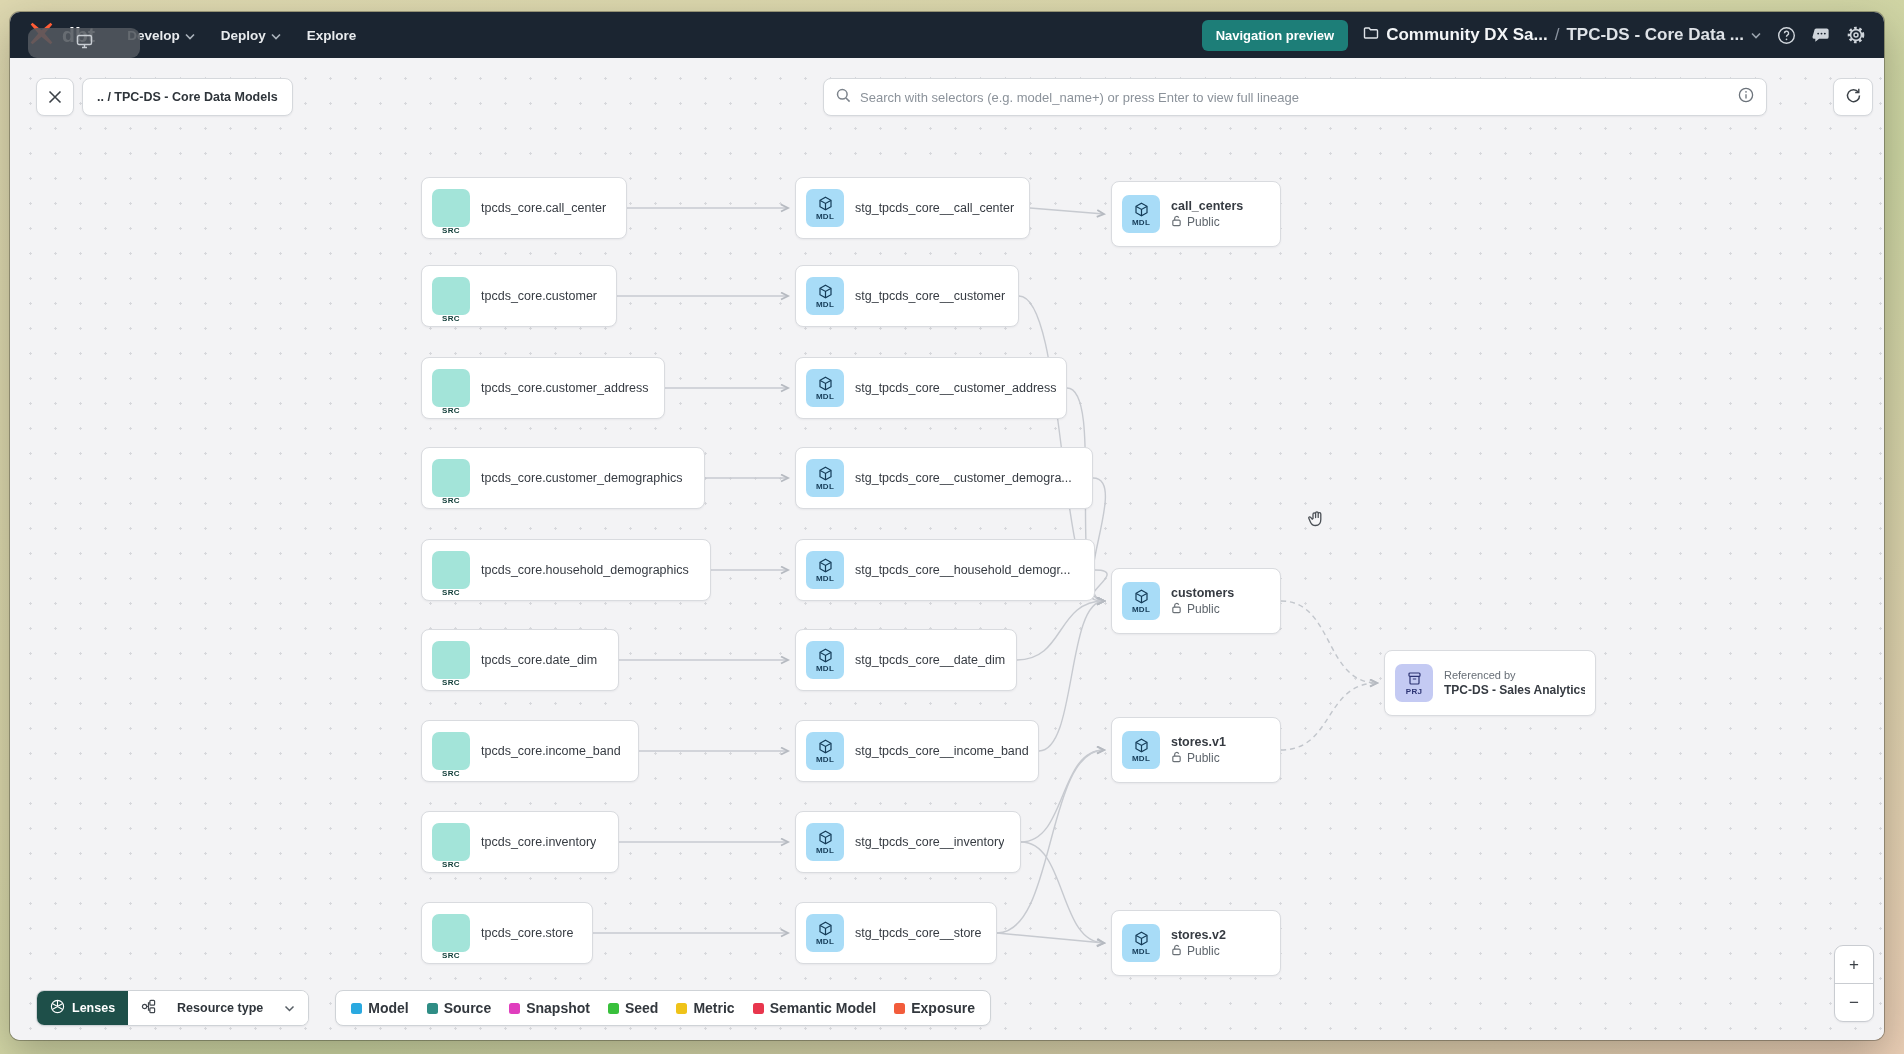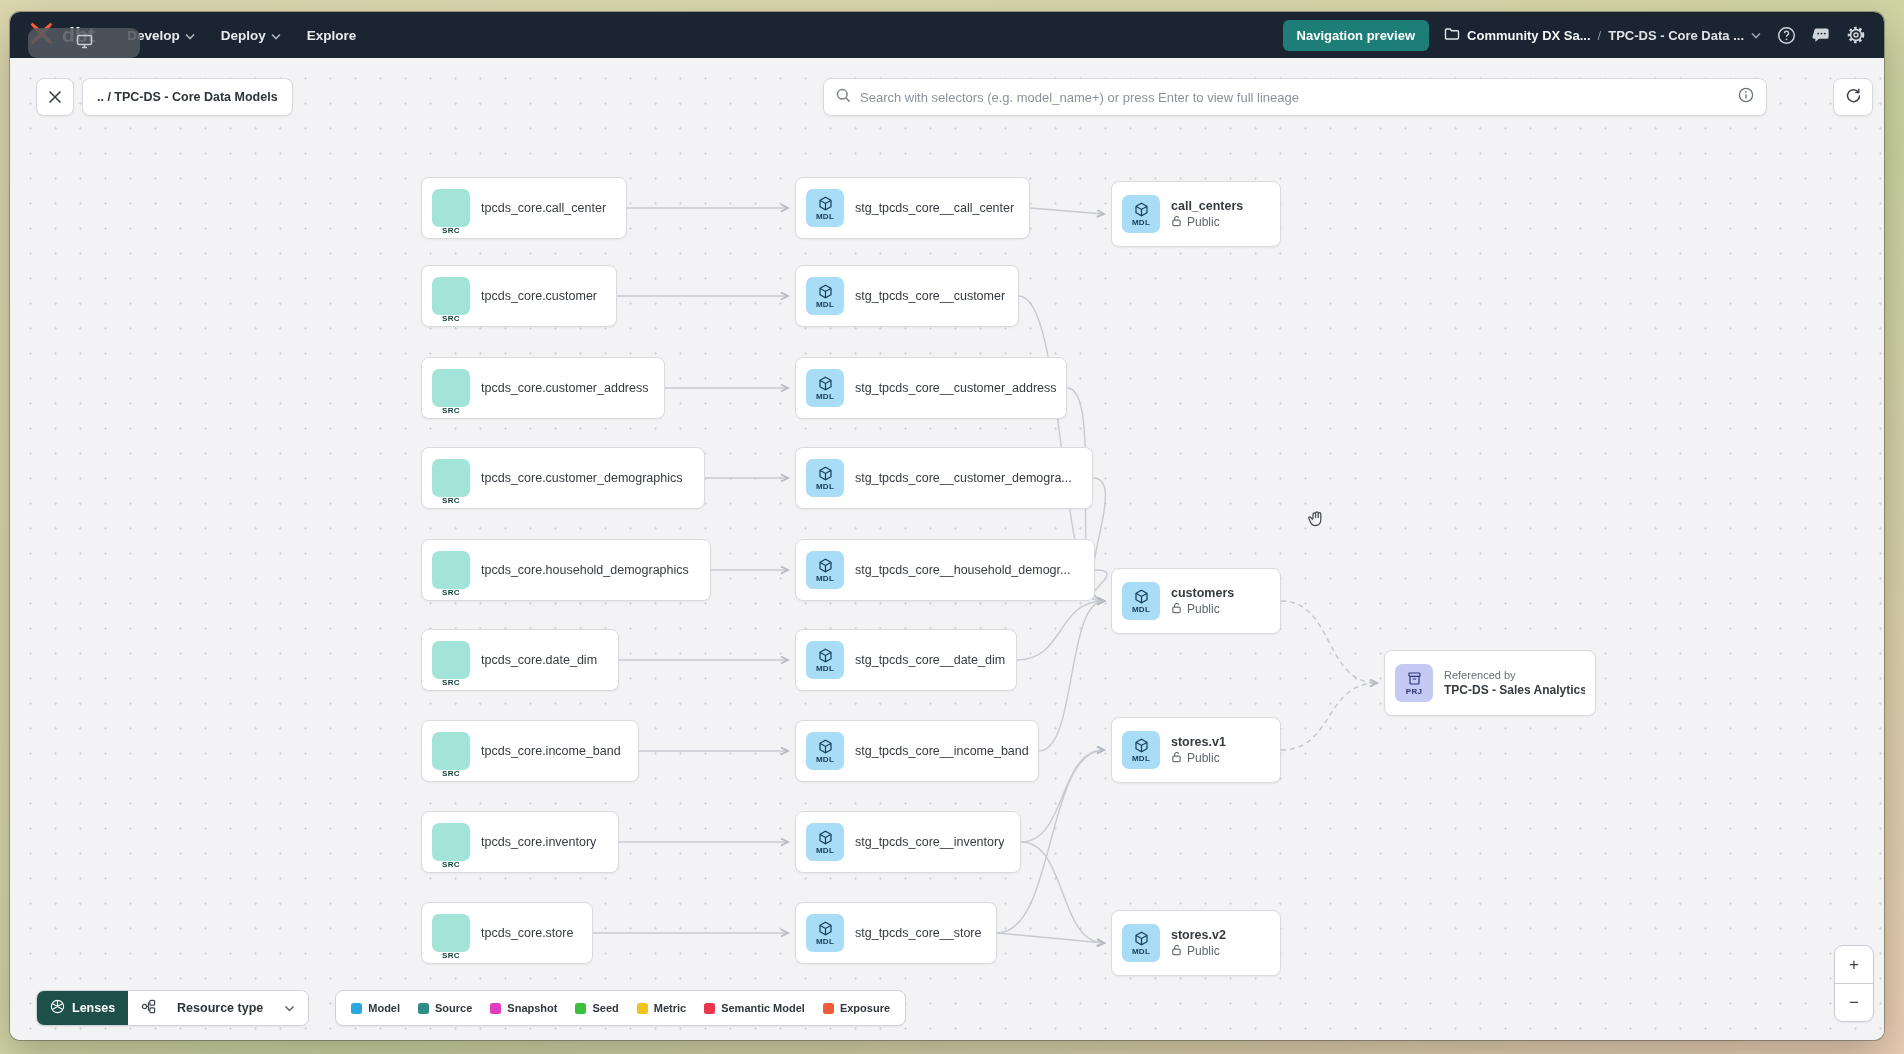--- a/index.html
+++ b/index.html
@@ -20,21 +20,21 @@
     padding:0 18px; color:#eef1f4; }
   .nav-left { display:flex; align-items:center; gap:26px; }
   .logo { display:flex; align-items:center; gap:7px; margin-right:6px; }
   .logo-text { font-size:21px; font-weight:700; color:#fff; letter-spacing:.2px; }
   .nav-item { display:flex; align-items:center; gap:5px; font-size:13.5px; font-weight:700;
     color:#e8ebee; cursor:pointer; }
   .nav-item svg { margin-top:2px; }
   .nav-right { margin-left:auto; display:flex; align-items:center; gap:15px; }
   .preview-btn { background:#1d7e78; color:#fff; font-size:13px; font-weight:700;
     padding:8px 14px; border-radius:6px; border:none; cursor:pointer;margin-left:12px; }
-  .crumb { display:flex; align-items:center; gap:7px; font-size:13px; }
+  .crumb { display:flex; align-items:center; gap:7px; font-size:17px; }
   .crumb .proj { font-weight:700; color:#f3f5f7; }
   .crumb .sep { color:#8b94a0; font-weight:400; }
   .crumb .page { font-weight:600; color:#dfe3e8; }
   .nav-icon { width:20px; height:20px; display:flex; align-items:center; justify-content:center;
     color:#cfd5db; cursor:pointer; }
 
   
   .canvas { position:relative; width:1874px; height:982px;
     background-color:#f3f3f5;
     background-image:radial-gradient(circle,#d7d8dc 1.1px,transparent 1.4px);
@@ -81,21 +81,21 @@
     display:flex; align-items:flex-end; gap:26px;margin-top:45px; }
   .lens-group { display:flex; border:1px solid #cfd3d7; border-radius:8px; overflow:hidden;
     background:#fff; box-shadow:0 1px 2px rgba(16,24,40,.06); height:36px; }
   .lenses-btn { display:flex; align-items:center; gap:7px; background:#1e4f49; color:#fff;
     font-size:12.5px; font-weight:700; padding:0 13px; cursor:pointer; }
   .restype-btn { display:flex; align-items:center; gap:21px; background:#fff; color:#2e343a;
     font-size:12.5px; font-weight:600; padding:0 13px; cursor:pointer; }
   .legend-box { display:flex; align-items:center; gap:18px; background:#fff;
     border:1px solid #cfd3d7; border-radius:8px; padding:0 15px; height:36px;
     box-shadow:0 1px 2px rgba(16,24,40,.06); }
-  .legend-item { display:flex; align-items:center; gap:6px; font-size:11px;
+  .legend-item { display:flex; align-items:center; gap:6px; font-size:14px;
     font-weight:600; color:#32373d; white-space:nowrap; }
   .legend-swatch { width:11px; height:11px; border-radius:2.5px; }
 
   .zoom-ctl { position:absolute; right:10px; bottom:18px; width:40px; z-index:10;
     background:#fff; border:1px solid #c9ccd1; border-radius:9px; overflow:hidden;
     box-shadow:0 1px 2px rgba(16,24,40,.06); }
   .zoom-btn { height:37px; display:flex; align-items:center; justify-content:center;
     font-size:17px; color:#3a3f45; cursor:pointer; }
   .zoom-div { height:1px; background:#c9ccd1; }
 

